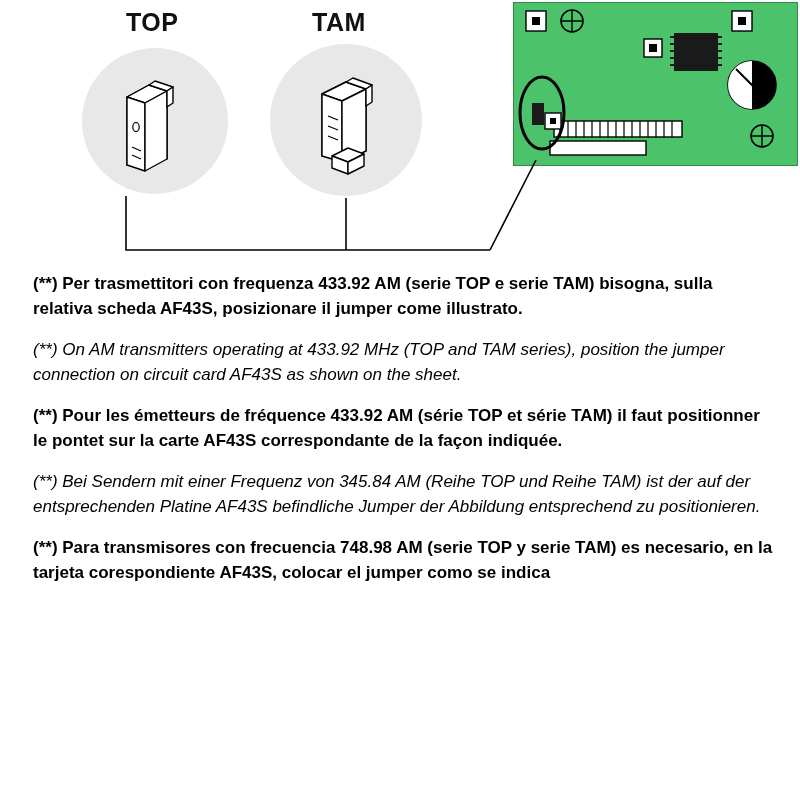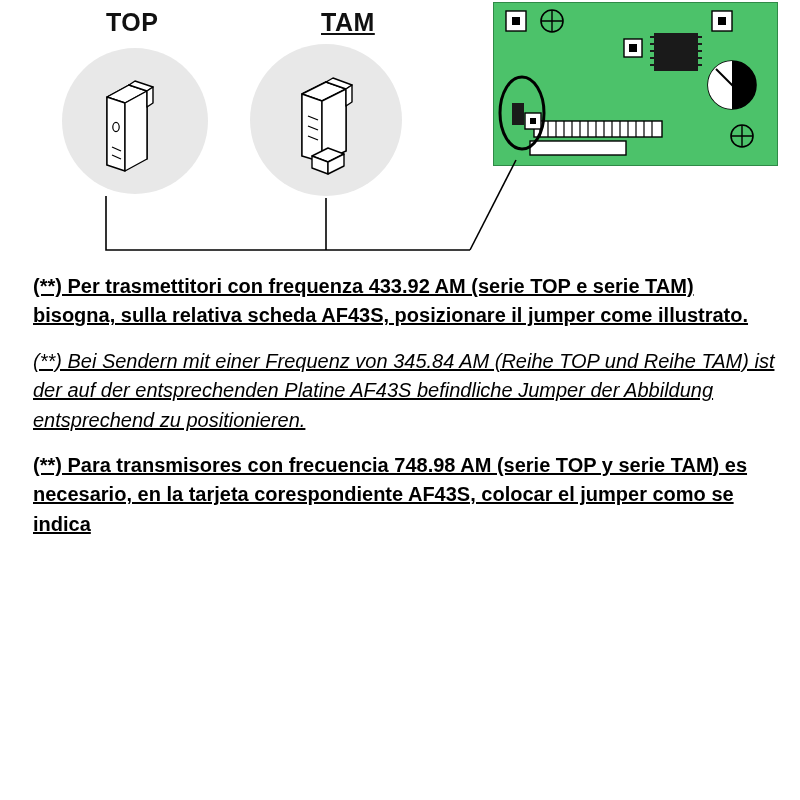--- a/index.html
+++ b/index.html
@@ -14,31 +14,32 @@
     color: #000000;
     overflow: hidden;
     position: relative;
   }
 
   
   .diagram {
     position: relative;
     width: 676px;
     height: 262px;
+    margin-left: 20px;
   }
 
   .label-top, .label-tam {
     position: absolute;
     font-weight: bold;
     font-size: 25px;
     letter-spacing: 0.5px;
     color: #111;
   }
   .label-top { left: 106px; top: 8px; }
-  .label-tam { left: 321px; top: 8px; text-decoration: underline; }
+  .label-tam { left: 292px; top: 8px; }
 
   .circle {
     position: absolute;
     border-radius: 50%;
     background: #e8e8e8;
   }
   .circle-top { left: 62px; top: 48px; width: 146px; height: 146px; }
   .circle-tam { left: 250px; top: 44px; width: 152px; height: 152px; }
 
   .device-svg { position: absolute; }
@@ -64,24 +65,23 @@
 
   
   .text-block {
     position: absolute;
     left: 33px;
     top: 272px;
     width: 742px;
   }
   .para {
     margin: 0 0 16px 0;
-    font-size: 20px;
+    font-size: 17px;
     line-height: 1.47;
     color: #000;
-    text-decoration: underline;
   }
   .para.bold { font-weight: bold; }
   .para.italic { font-style: italic; }
 </style>
 </head>
 <body>
 
 <div class="diagram">
 
   <div class="label-top">TOP</div>
@@ -175,15 +175,17 @@
     <g stroke="#000000" stroke-width="1.6" fill="none">
       <path d="M106,196 L106,250 L470,250"></path>
       <path d="M326,198 L326,250"></path>
       <path d="M470,250 L516,160"></path>
     </g>
   </svg>
 </div>
 
 <div class="text-block">
   <p class="para bold">(**) Per trasmettitori con frequenza 433.92 AM (serie TOP e serie TAM) bisogna, sulla relativa scheda AF43S, posizionare il jumper come illustrato.</p>
+  <p class="para italic">(**) On AM transmitters operating at 433.92 MHz (TOP and TAM series), position the jumper connection on circuit card AF43S as shown on the sheet.</p>
+  <p class="para bold">(**) Pour les émetteurs de fréquence 433.92 AM (série TOP et série TAM) il faut positionner le pontet sur la carte AF43S correspondante de la façon indiquée.</p>
   <p class="para italic">(**) Bei Sendern mit einer Frequenz von 345.84 AM (Reihe TOP und Reihe TAM) ist der auf der entsprechenden Platine AF43S befindliche Jumper der Abbildung entsprechend zu positionieren.</p>
   <p class="para bold">(**) Para transmisores con frecuencia 748.98 AM (serie TOP y serie TAM) es necesario, en la tarjeta corespondiente AF43S, colocar el jumper como se indica</p>
 </div>
 
 </body></html>

